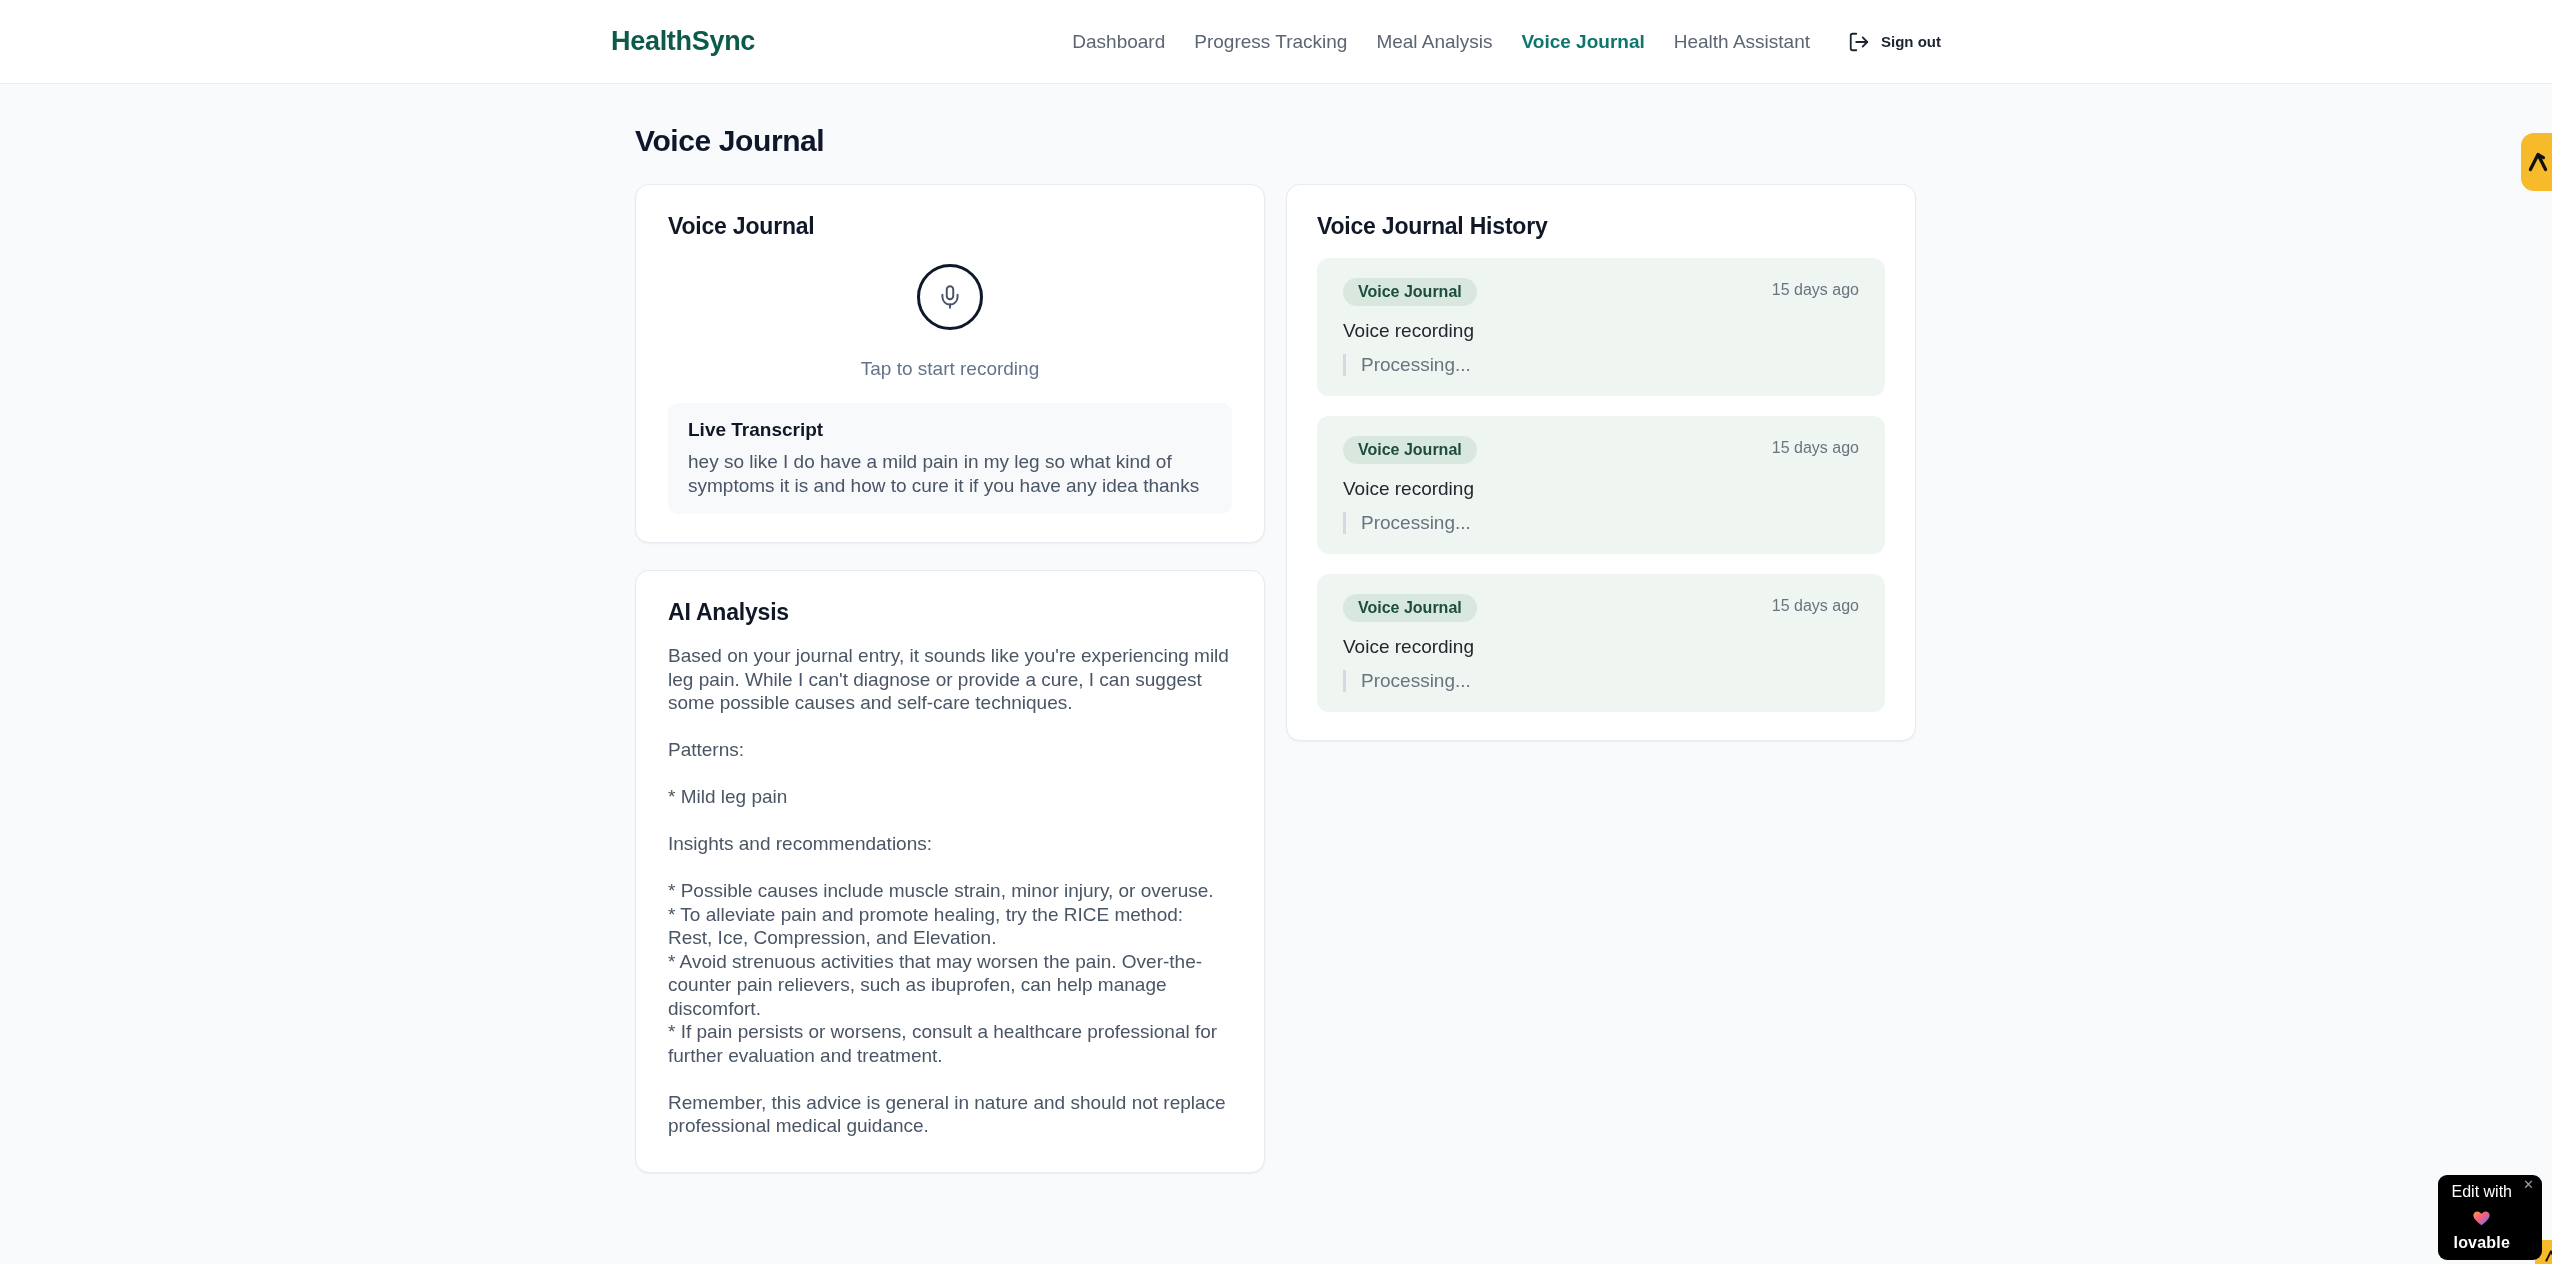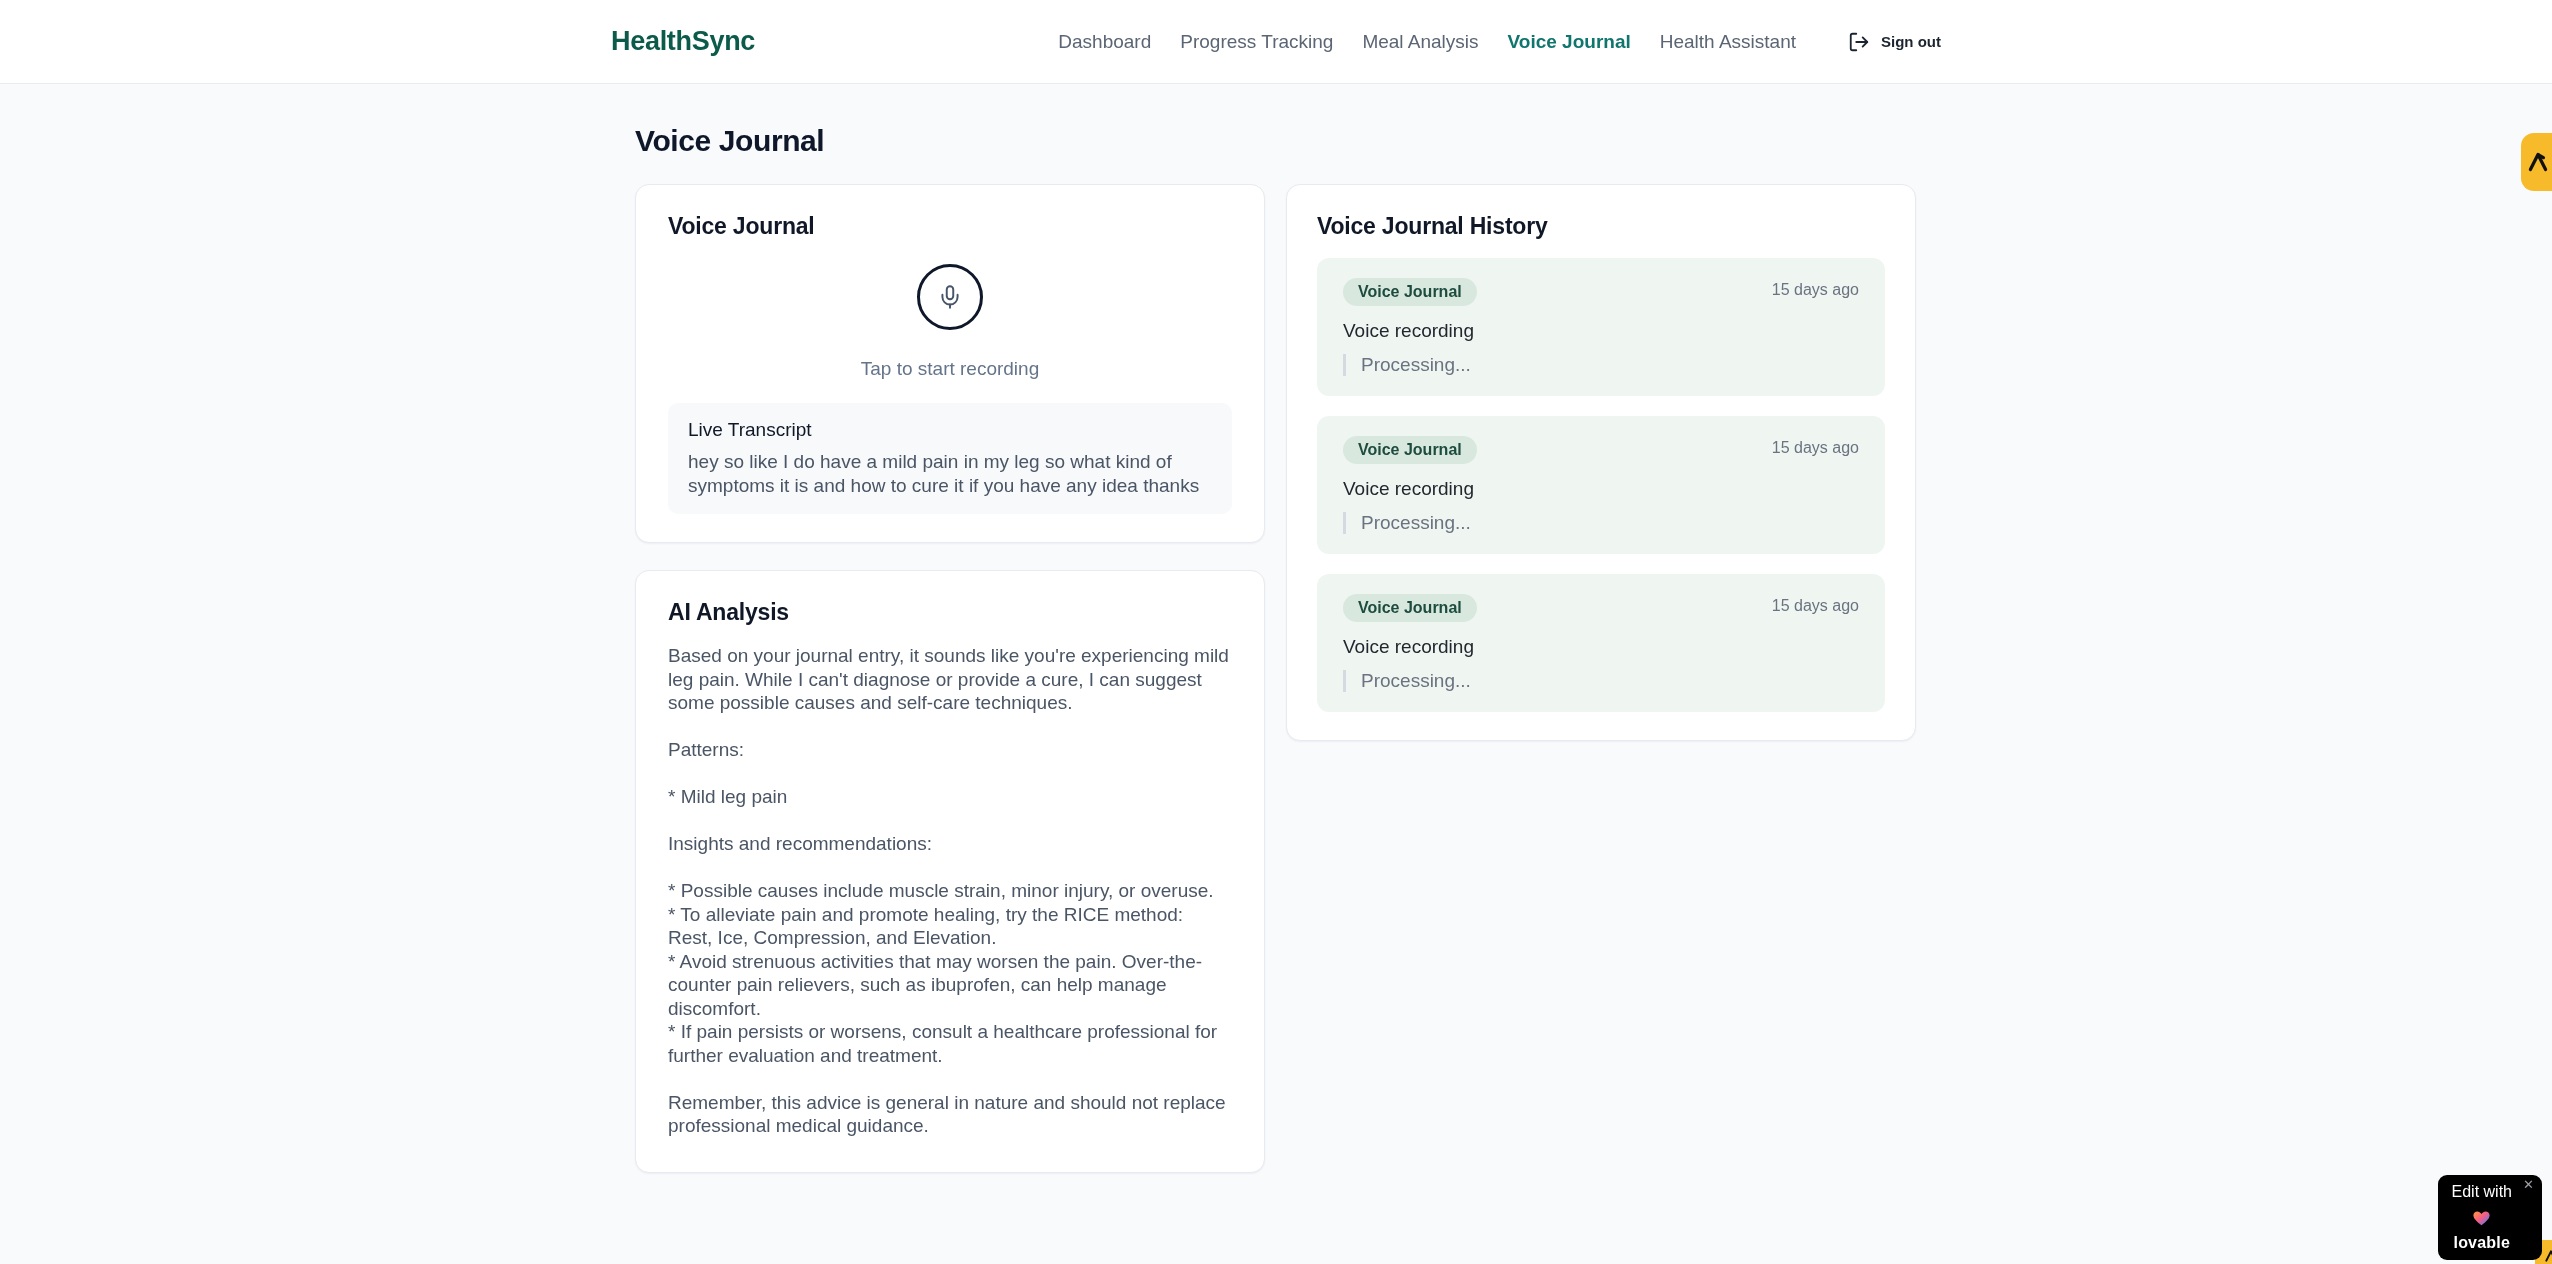--- a/index.html
+++ b/index.html
@@ -16,21 +16,21 @@
     background:#ffffff;
     border-bottom:1px solid #e9edf2;
     height:84px;
   }
   .header-inner {
     width:1330px; height:100%;
     margin:0 auto;
     display:flex; align-items:center; justify-content:space-between;
   }
   .logo { font-size:27px; font-weight:700; color:#0c5a4a; letter-spacing:-0.3px; cursor:pointer; }
-  nav { display:flex; align-items:center; gap:36px; }
+  nav { display:flex; align-items:center; gap:22px; }
   .nav-link { font-size:19px; font-weight:500; color:#5b6573; text-decoration:none; cursor:pointer; white-space:nowrap; }
   .nav-link.active { color:#0f766e; font-weight:600; }
   .signout { display:flex; align-items:center; gap:11px; margin-left:16px; cursor:pointer; }
   .signout-label { font-size:15px; font-weight:600; color:#1c2430; }
 
   
   main { width:1282px; margin:0 auto; padding-top:40px; }
   .page-title { font-size:30px; font-weight:700; color:#0f172a; letter-spacing:-0.4px; margin-bottom:26px; }
   .grid { display:grid; grid-template-columns:630px 630px; gap:21px; align-items:start; }
 
@@ -46,21 +46,21 @@
   
   .mic-area { display:flex; flex-direction:column; align-items:center; padding:6px 0 2px; }
   .mic-btn {
     width:66px; height:66px; border-radius:50%;
     border:3px solid #0f172a; background:#ffffff;
     display:flex; align-items:center; justify-content:center;
     cursor:pointer;
   }
   .tap-hint { margin-top:28px; font-size:19px; color:#64748b; }
   .transcript { margin-top:21px; background:#f7f9fb; border-radius:10px; padding:16px 20px; }
-  .transcript-title { font-size:19px; font-weight:400; color:#101828; margin-bottom:9px; }
+  .transcript-title { font-size:19px; font-weight:700; color:#101828; margin-bottom:9px; }
   .transcript-text { font-size:19px; color:#4a5565; line-height:24px; }
 
   
   .ai-card { margin-top:27px; padding-bottom:34px; }
   .ai-text { font-size:19px; color:#4a5565; line-height:23.5px; white-space:pre-line; }
 
   
   .history-card { min-height:503px; padding:28px 30px; }
   .entry { background:#eff6f1; border-radius:12px; padding:20px 26px; margin-bottom:20px; }
   .entry:last-child { margin-bottom:0; }

